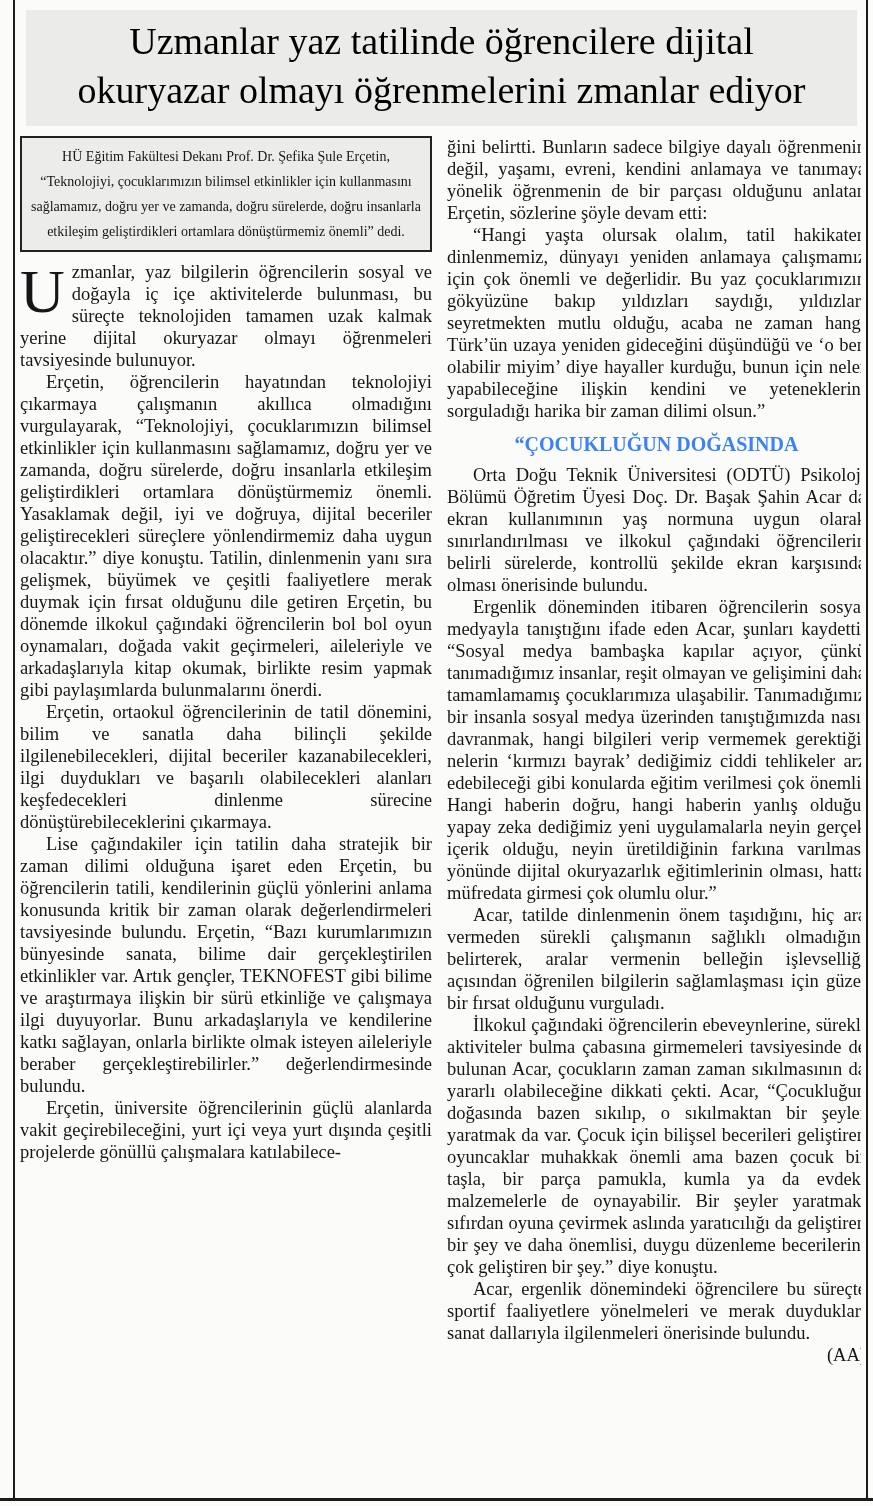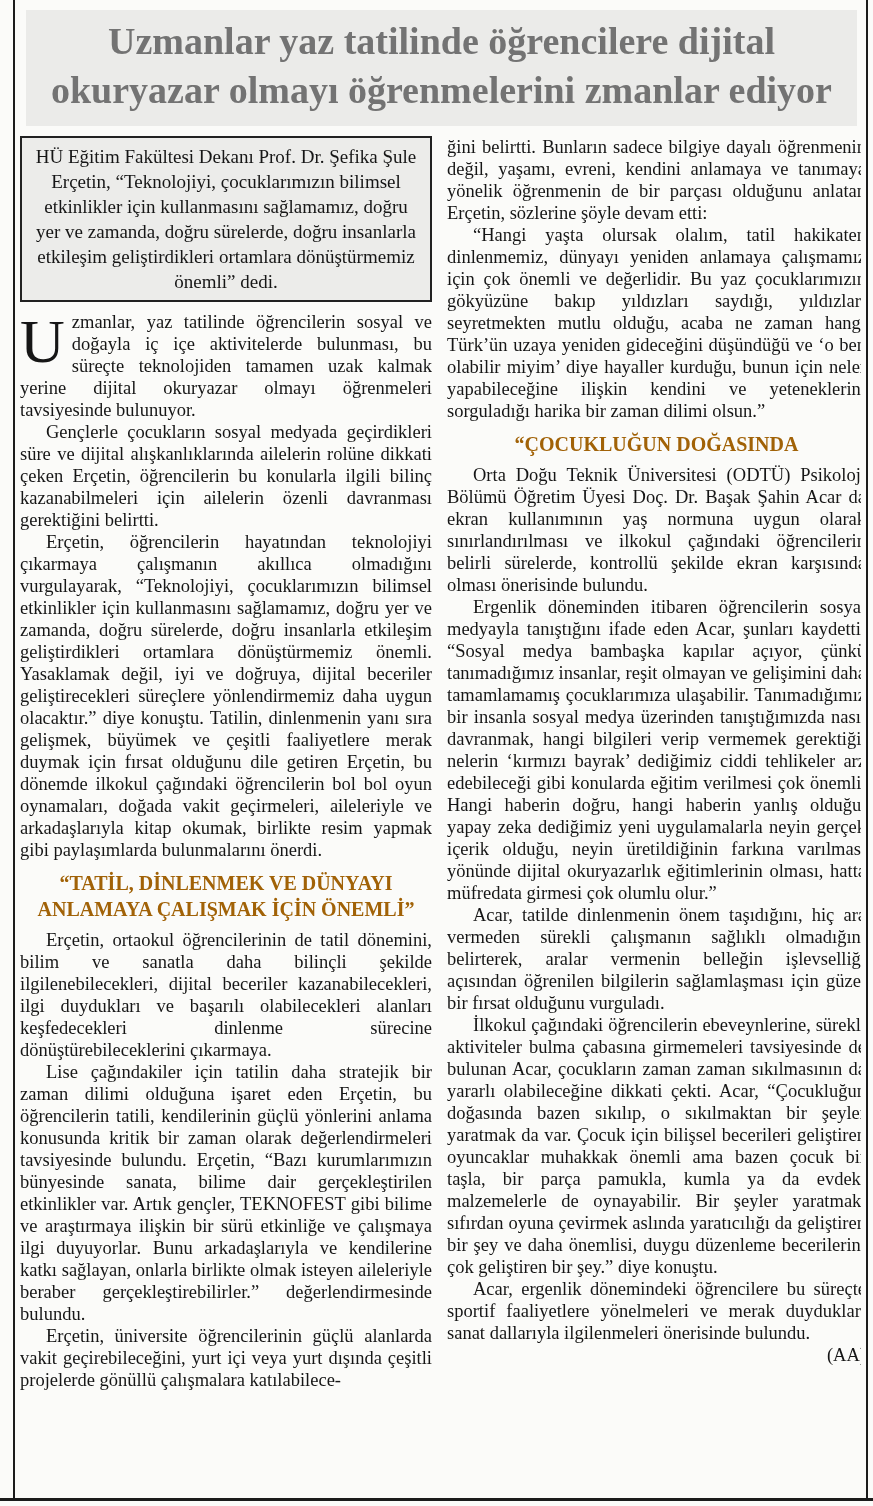--- a/index.html
+++ b/index.html
@@ -22,37 +22,36 @@
     left: 20px; right: 12px; top: 0; bottom: 12px;
     overflow: hidden;
   }
   .headline {
     background: #ebebe9;
     margin: 10px 4px 10px 6px;
     padding: 7px 4px 11px;
     text-align: center;
     font-size: 38px;
     line-height: 49px;
-    color: #737373;
-    font-weight: bold;
+    color: #000000;
   }
   .headline span { display: block; white-space: nowrap; }
   .columns {
     display: flex;
     gap: 15px;
     align-items: flex-start;
   }
   .col { box-sizing: border-box; }
   .col-left  { width: 412px; flex: none; }
   .col-right { width: 419px; flex: none; }
   .lead-box {
     border: 2px solid #222;
     background: #ececea;
     text-align: center;
-    font-size: 19px;
+    font-size: 14px;
     line-height: 25px;
     padding: 6px 9px;
     margin: 0 0 9px 0;
   }
   p.body {
     margin: 0;
     text-align: justify;
     font-size: 18.5px;
     line-height: 22px;
     text-indent: 26px;
@@ -65,21 +64,21 @@
     height: 62px;
     padding: 2px 7px 0 0;
     font-weight: 400;
   }
   h2.subhead {
     margin: 9px 0 7px;
     text-align: center;
     font-size: 20px;
     line-height: 26px;
     font-weight: bold;
-    color: #a16207;
+    color: #3b82f6;
   }
   h2.subhead span { display: block; }
   .agency { float: right; font-size: 18.5px; line-height: 22px; }
 </style>
 </head>
 <body>
 
 <div class="page">
   <div class="frame-left"></div>
   <div class="frame-right"></div>
@@ -90,29 +89,24 @@
     <div class="headline">
       <span>Uzmanlar yaz tatilinde öğrencilere dijital</span>
       <span>okuryazar olmayı öğrenmelerini zmanlar ediyor</span>
     </div>
 
     <div class="columns">
 
       <div class="col col-left">
         <div class="lead-box">HÜ Eğitim Fakültesi Dekanı Prof. Dr. Şefika Şule Erçetin, “Teknolojiyi, çocuklarımızın bilimsel etkinlikler için kullanmasını sağlamamız, doğru yer ve zamanda, doğru sürelerde, doğru insanlarla etkileşim geliştirdikleri ortamlara dönüştürmemiz önemli” dedi.</div>
 
-        <p class="body first"><span class="dropcap">U</span><span>zmanlar, yaz tatilinde öğrencilerin sosyal ve doğayla iç içe aktivitelerde bulunması, bu süreçte teknolojiden tamamen uzak kalmak yerine dijital okuryazar olmayı öğrenmeleri tavsiyesinde bulunuyor.</span></p>
+        <p class="body first"><span class="dropcap">U</span><span>zmanlar, yaz bilgilerin öğrencilerin sosyal ve doğayla iç içe aktivitelerde bulunması, bu süreçte teknolojiden tamamen uzak kalmak yerine dijital okuryazar olmayı öğrenmeleri tavsiyesinde bulunuyor.</span></p>
 
-        <p class="body">Gençlerle çocukların sosyal medyada geçirdikleri süre ve dijital alışkanlıklarında ailelerin rolüne dikkati çeken Erçetin, öğrencilerin bu konularla ilgili bilinç kazanabilmeleri için ailelerin özenli davranması gerektiğini belirtti.</p>
         <p class="body">Erçetin, öğrencilerin hayatından teknolojiyi çıkarmaya çalışmanın akıllıca olmadığını vurgulayarak, “Teknolojiyi, çocuklarımızın bilimsel etkinlikler için kullanmasını sağlamamız, doğru yer ve zamanda, doğru sürelerde, doğru insanlarla etkileşim geliştirdikleri ortamlara dönüştürmemiz önemli. Yasaklamak değil, iyi ve doğruya, dijital beceriler geliştirecekleri süreçlere yönlendirmemiz daha uygun olacaktır.” diye konuştu. Tatilin, dinlenmenin yanı sıra gelişmek, büyümek ve çeşitli faaliyetlere merak duymak için fırsat olduğunu dile getiren Erçetin, bu dönemde ilkokul çağındaki öğrencilerin bol bol oyun oynamaları, doğada vakit geçirmeleri, aileleriyle ve arkadaşlarıyla kitap okumak, birlikte resim yapmak gibi paylaşımlarda bulunmalarını önerdi.</p>
 
-        <h2 class="subhead">
-          <span>“TATİL, DİNLENMEK VE DÜNYAYI</span>
-          <span>ANLAMAYA ÇALIŞMAK İÇİN ÖNEMLİ”</span>
-        </h2>
 
         <p class="body">Erçetin, ortaokul öğrencilerinin de tatil dönemini, bilim ve sanatla daha bilinçli şekilde ilgilenebilecekleri, dijital beceriler kazanabilecekleri, ilgi duydukları ve başarılı olabilecekleri alanları keşfedecekleri dinlenme sürecine dönüştürebileceklerini çıkarmaya.</p>
         <p class="body">Lise çağındakiler için tatilin daha stratejik bir zaman dilimi olduğuna işaret eden Erçetin, bu öğrencilerin tatili, kendilerinin güçlü yönlerini anlama konusunda kritik bir zaman olarak değerlendirmeleri tavsiyesinde bulundu. Erçetin, “Bazı kurumlarımızın bünyesinde sanata, bilime dair gerçekleştirilen etkinlikler var. Artık gençler, TEKNOFEST gibi bilime ve araştırmaya ilişkin bir sürü etkinliğe ve çalışmaya ilgi duyuyorlar. Bunu arkadaşlarıyla ve kendilerine katkı sağlayan, onlarla birlikte olmak isteyen aileleriyle beraber gerçekleştirebilirler.” değerlendirmesinde bulundu.</p>
         <p class="body">Erçetin, üniversite öğrencilerinin güçlü alanlarda vakit geçirebileceğini, yurt içi veya yurt dışında çeşitli projelerde gönüllü çalışmalara katılabilece-</p>
       </div>
 
       <div class="col col-right">
         <p class="body first">ğini belirtti. Bunların sadece bilgiye dayalı öğrenmenin değil, yaşamı, evreni, kendini anlamaya ve tanımaya yönelik öğrenmenin de bir parçası olduğunu anlatan Erçetin, sözlerine şöyle devam etti:</p>
         <p class="body">“Hangi yaşta olursak olalım, tatil hakikaten dinlenmemiz, dünyayı yeniden anlamaya çalışmamız için çok önemli ve değerlidir. Bu yaz çocuklarımızın gökyüzüne bakıp yıldızları saydığı, yıldızları seyretmekten mutlu olduğu, acaba ne zaman hangi Türk’ün uzaya yeniden gideceğini düşündüğü ve ‘o ben olabilir miyim’ diye hayaller kurduğu, bunun için neler yapabileceğine ilişkin kendini ve yeteneklerini sorguladığı harika bir zaman dilimi olsun.”</p>
 

